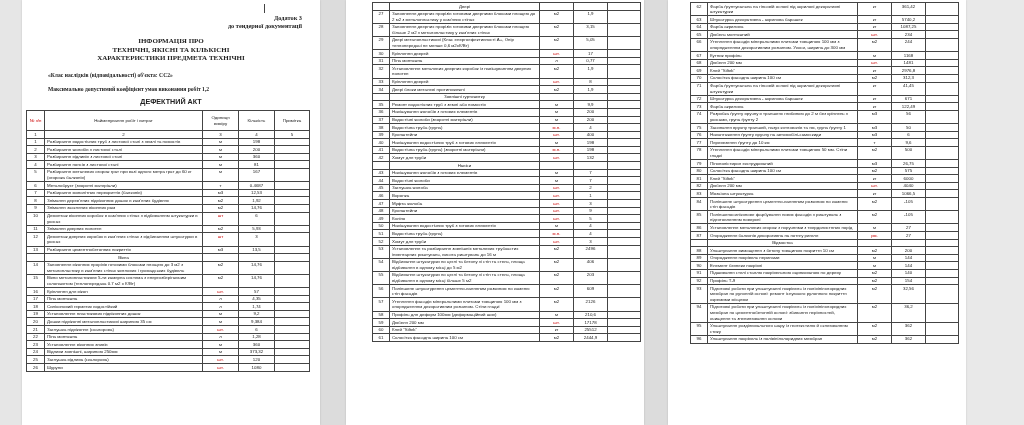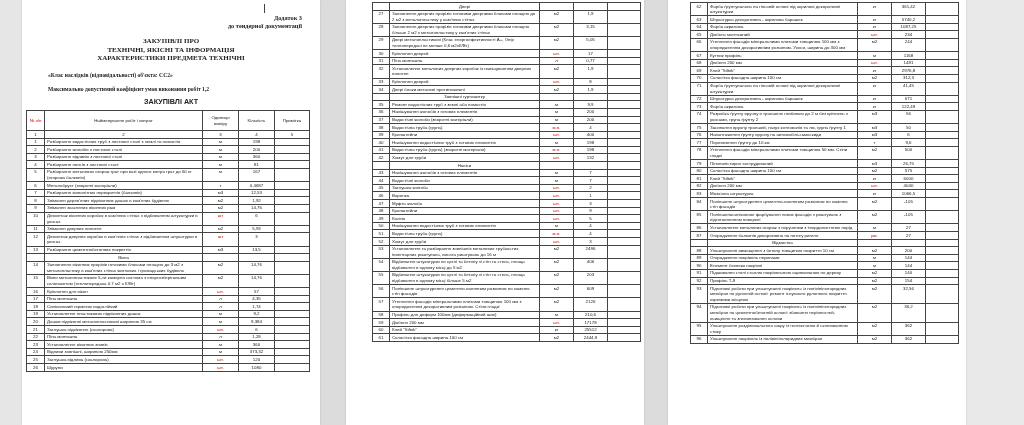--- a/index.html
+++ b/index.html
@@ -36,27 +36,27 @@
 <div class="gap" style="left:644px;width:24px;"></div>
 <div class="gap" style="left:966px;width:58px;background:#e9e9e9;"></div>
 
 <div class="page" id="page1">
   <div class="cursor"></div>
   <div class="appendix">
     <div>Додаток 3</div>
     <div>до тендерної документації</div>
   </div>
   <div class="title">
-    <div>ЗАКУПІВЛІ ПРО</div>
-    <div>ТЕХНІЧНІ, ЯКІСНІ ТА ІНФОРМАЦІЯ</div>
+    <div>ІНФОРМАЦІЯ ПРО</div>
+    <div>ТЕХНІЧНІ, ЯКІСНІ ТА КІЛЬКІСНІ</div>
     <div>ХАРАКТЕРИСТИКИ ПРЕДМЕТА ТЕХНІЧНІ</div>
   </div>
   <div class="line1">«Клас наслідків (відповідальності) об'єкта: СС2»</div>
   <div class="line2">Максимально допустимий коефіцієнт умов виконання робіт 1,2</div>
-  <div class="acttitle">ЗАКУПІВЛІ АКТ</div>
+  <div class="acttitle">ДЕФЕКТНИЙ АКТ</div>
 
   <table class="t1 bordered" id="tbl1" style="left:4px;width:283px;">
     <colgroup>
         <col style="width:18px">
         <col style="width:158px">
         <col style="width:36px">
         <col style="width:36px">
         <col style="width:35px">
       </colgroup>
     <thead>

